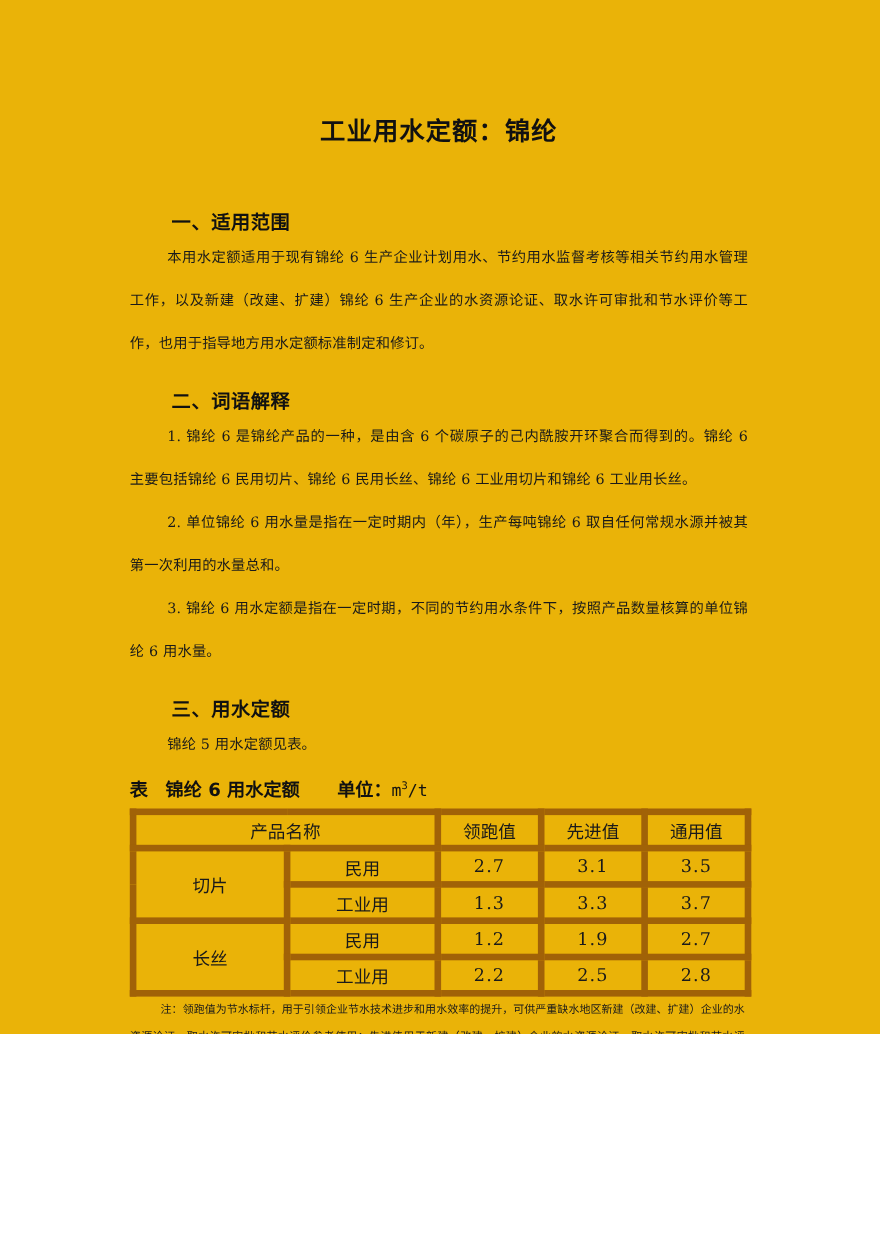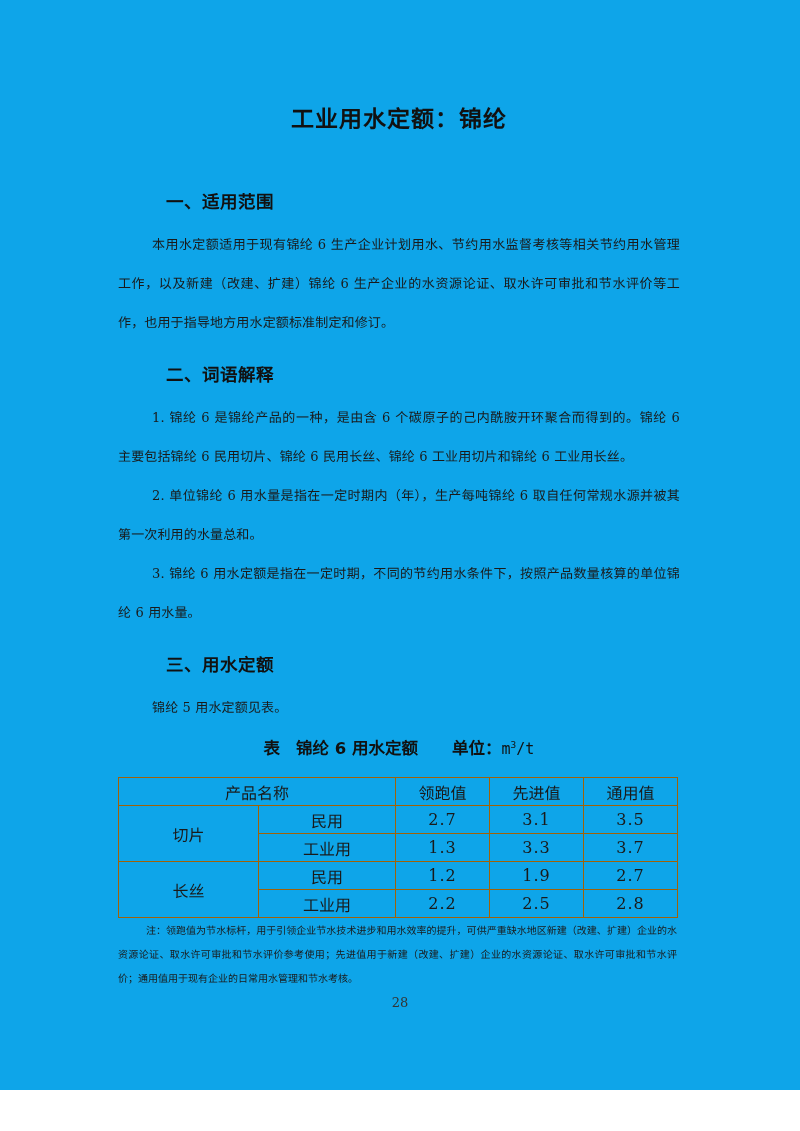--- a/index.html
+++ b/index.html
@@ -4,23 +4,23 @@
 <title>工业用水定额：锦纶</title>
 <style>
   html, body {
     margin: 0;
     padding: 0;
     background: #ffffff;
   }
   .page {
     position: relative;
     width: 800px;
-    height: 1090px;
+    height: 940px;
     margin: 0 auto;
-    background: #0ea5e9;
+    background: #eab308;
     box-sizing: border-box;
     font-family: "DejaVu Serif", "Liberation Serif", serif;
     color: #1a1a1a;
     overflow: hidden;
   }
 
   .content {
     position: absolute;
     left: 118px;
     top: 0;
@@ -38,21 +38,21 @@
     padding-top: 100px;
     color: #111;
   }
 
   
   .sec-head {
     font-family: "DejaVu Sans", "Liberation Sans", sans-serif;
     font-size: 17.5px;
     font-weight: bold;
     color: #111;
-    margin: 12px;
+    margin: 2px;
     text-indent: 36px;
     letter-spacing: 0.5px;
   }
   .sec-head.first { margin-top: 54px; }
   .sec-head.gap   { margin-top: 19px; }
 
   
   p.body {
     font-size: 13px;
     line-height: 39px;
@@ -62,38 +62,37 @@
     text-justify: inter-ideograph;
     letter-spacing: 0.15px;
     color: #1a1a1a;
   }
 
   
   .tbl-caption {
     font-family: "DejaVu Sans", "Liberation Sans", sans-serif;
     font-size: 16.5px;
     font-weight: bold;
-    text-align: center;
-    margin: 8px 0 18px 0;
+    margin: 8px 0 6px 0;
     color: #111;
   }
   .tbl-caption .sp-wide { display: inline-block; width: 16px; }
   .tbl-caption .sp-xwide { display: inline-block; width: 34px; }
   .tbl-caption sup { font-size: 9.5px; vertical-align: super; }
   .unit-mono { font-family: "DejaVu Sans Mono", "Liberation Mono", monospace; font-weight: normal; font-size: 15px;}
 
   
   table.quota {
     border-collapse: collapse;
     width: 559px;
     margin: 0;
     table-layout: fixed;
   }
   table.quota td {
-    border: 1px solid #a16207;
+    border: 6px solid #a16207;
     text-align: center;
     font-size: 16px;
     height: 27px;
     padding: 0 2px;
     color: #1a1a1a;
     font-family: "DejaVu Serif", "Liberation Serif", serif;
   }
   table.quota td.num {
     font-family: "DejaVu Serif", "Liberation Serif", serif;
     letter-spacing: 1px;

